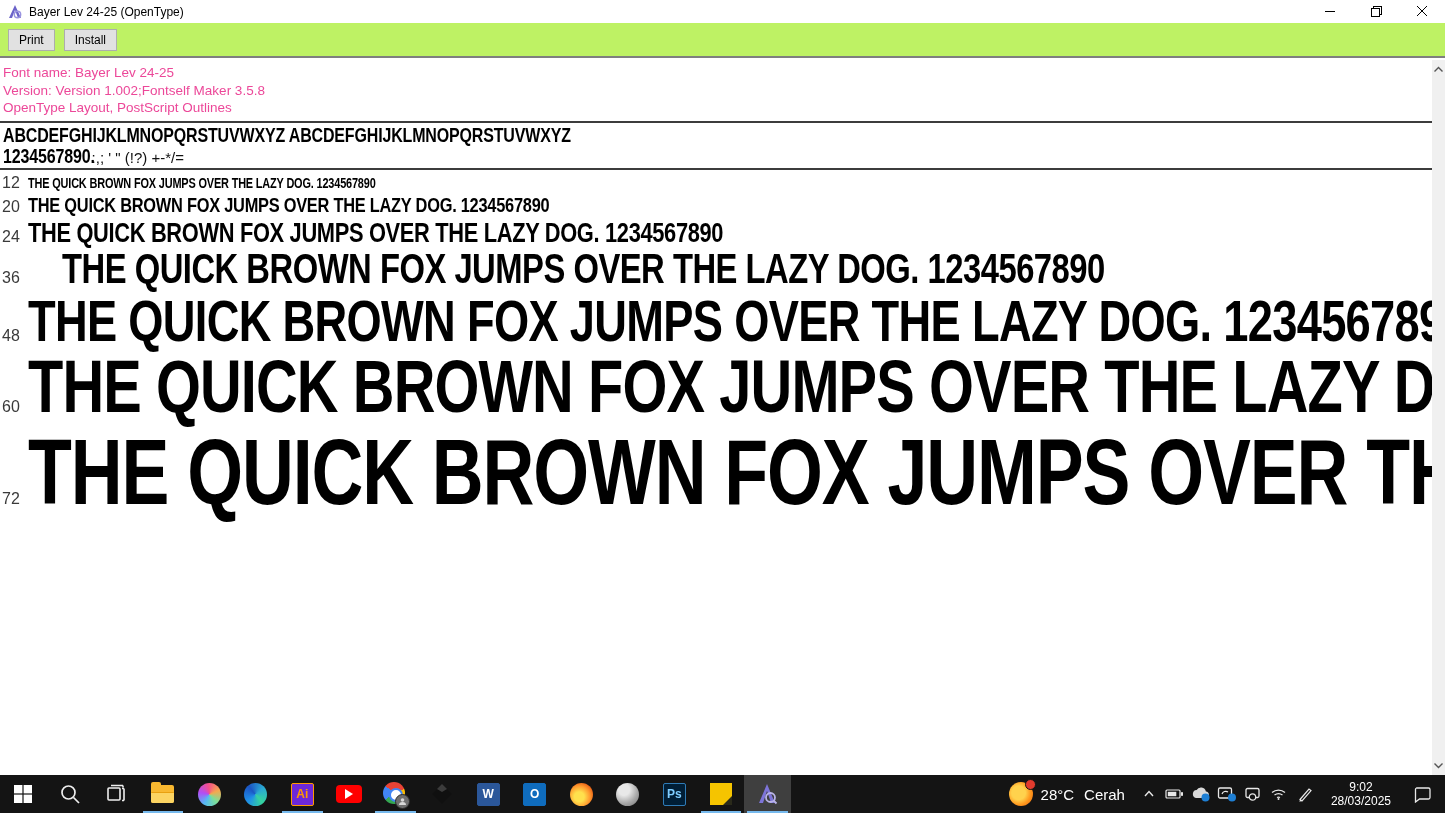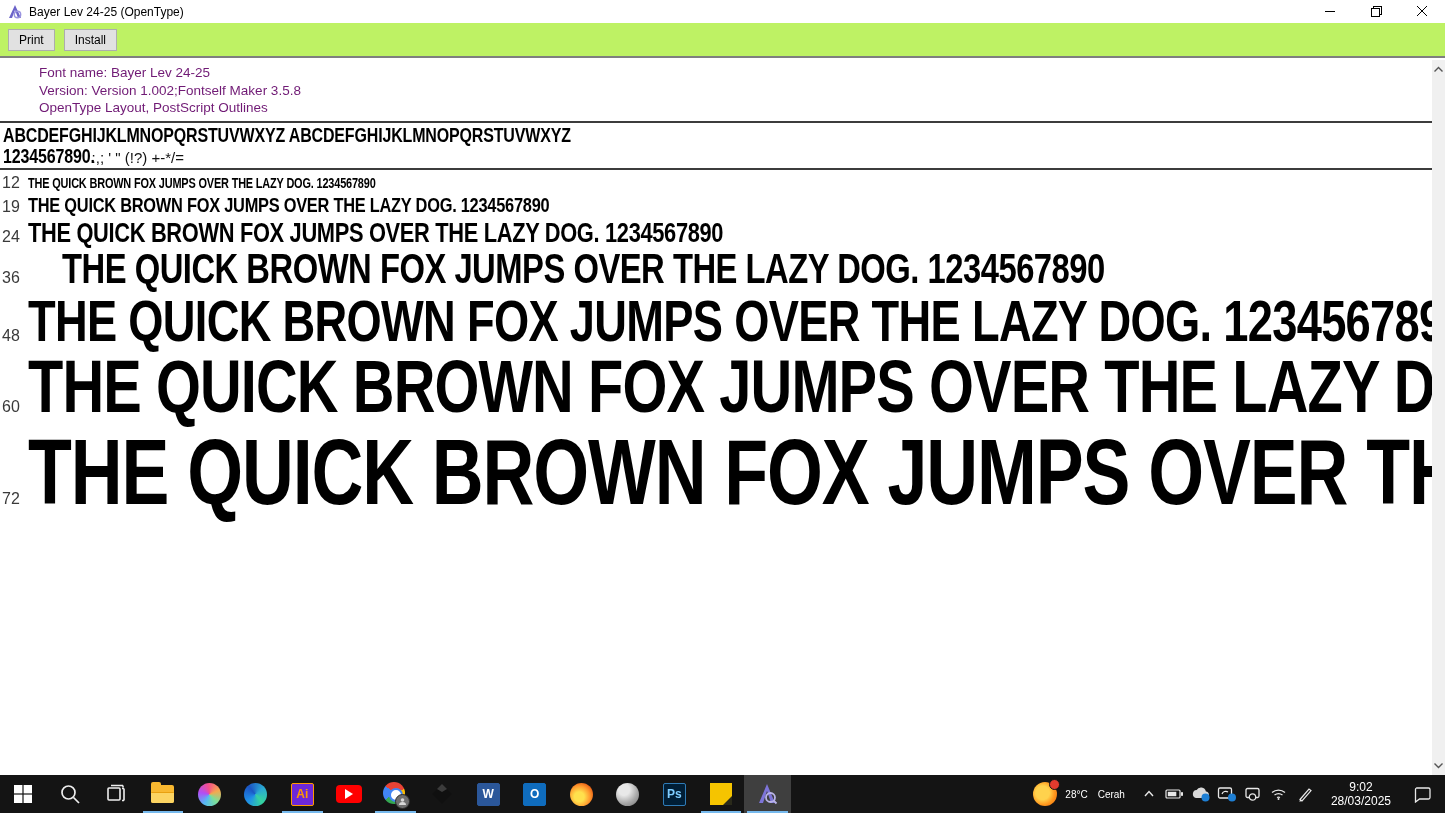--- a/index.html
+++ b/index.html
@@ -13,21 +13,21 @@
   .title-text { font-size:12px; color:#000; }
   .win-controls { margin-left:auto; display:flex; height:100%; }
   .win-btn { width:46px; height:100%; display:flex; align-items:center; justify-content:center; }
 
   
   .toolbar { position:absolute; top:23px; left:0; right:0; height:35px; background:#bef264; border-bottom:2px solid #7f7f7f; display:flex; align-items:center; padding-left:8px; gap:9px; }
   .tb-btn { min-width:38px; height:22px; padding:0 10px; background:#e1e1e1; border:1px solid #adadad; font-size:12px; font-family:"Liberation Sans",sans-serif; color:#000; }
 
   
   .content { position:absolute; top:60px; left:0; right:13px; bottom:38px; background:#fff; overflow:hidden; }
-  .font-info { padding:4px 0 0 3px; font-size:13.5px; line-height:17.5px; color:#701a75;margin-left:36px; }
+  .font-info { padding:4px 0 0 3px; font-size:13.5px; line-height:17.5px; color:#ec4899; }
   .rule { height:2px; background:#3c3c3c; width:100%; }
   .rule1 { margin-top:4px; }
   .glyphs { padding-left:3px; }
   .glyph-line1 { font-size:20px; font-weight:bold; line-height:21px; margin-top:2px; white-space:nowrap; transform:scaleX(0.8); transform-origin:0 100%; letter-spacing:-0.2px; }
   .glyph-line2 { line-height:21px; white-space:nowrap; }
   .glyph-digits { display:inline-block; font-size:20px; font-weight:bold; transform:scaleX(0.8); transform-origin:0 100%; letter-spacing:-0.2px; margin-right:-1.3em; }
   .glyph-syms { font-size:15px; font-weight:normal; color:#111; }
 
   .samples { margin-top:0; }
   .srow { display:flex; align-items:baseline; padding-left:2px; }
@@ -57,21 +57,21 @@
   .chrome { width:22px; height:22px; border-radius:50%; background:conic-gradient(from -50deg,#ea4335 0 33%,#fbbc05 33% 50%,#34a853 50% 78%,#4285f4 78% 100%); position:relative; }
   .chrome::after { content:""; position:absolute; left:6px; top:6px; width:10px; height:10px; border-radius:50%; background:#fff; border:2px solid #4285f4; }
   .chrome-prof { position:absolute; right:-3px; bottom:-3px; width:15px; height:15px; border-radius:50%; background:#6f6f6f; border:1.5px solid #2c2c2c; display:flex; align-items:center; justify-content:center; }
   .sticky { position:relative; width:22px; height:22px; background:#f5c400; overflow:hidden; }
   .sticky::after { content:""; position:absolute; right:0; bottom:0; width:0; height:0; border-left:9px solid transparent; border-bottom:9px solid #2a2a1a; }
 
   .tray { margin-left:auto; display:flex; align-items:center; gap:2px; padding-right:4px; }
   .weather { display:flex; align-items:center; gap:8px; padding:0 10px; }
   .weather-ico { position:relative; width:24px; height:24px; border-radius:50%; background:radial-gradient(circle at 40% 45%,#ffd24d 0 35%,#ff9a1f 60%,#e85d04 100%); }
   .weather-ico .badge { position:absolute; top:-3px; right:-3px; width:11px; height:11px; border-radius:50%; background:#e23b2e; border:1px solid #141414; }
-  .weather-text { font-size:10px; color:#fff; display:flex; gap:10px; }
+  .weather-text { font-size:15px; color:#fff; display:flex; gap:10px; }
   .tray-ico { width:24px; height:28px; display:flex; align-items:center; justify-content:center; }
   .clock { text-align:center; font-size:12px; line-height:14.5px; color:#fff; padding:0 10px 0 12px; }
   .notif { width:38px; height:100%; display:flex; align-items:center; justify-content:center; }
 </style>
 </head>
 <body>
 
 <div class="screen">
 
   <div class="titlebar">
@@ -117,21 +117,21 @@
       <div class="glyph-line1">ABCDEFGHIJKLMNOPQRSTUVWXYZ ABCDEFGHIJKLMNOPQRSTUVWXYZ</div>
       <div class="glyph-line2"><span class="glyph-digits">1234567890.</span><span class="glyph-syms">:,; ' " (!?) +-*/=</span></div>
     </div>
     <div class="rule"></div>
     <div class="samples" id="samples">
         <div class="srow" style="margin-top: 4px;">
           <span class="slabel">12</span>
           <span class="stext" style="font-size: 14px;">THE QUICK BROWN FOX JUMPS OVER THE LAZY DOG. 1234567890</span>
         </div>
         <div class="srow" style="margin-top: 3px;">
-          <span class="slabel">19</span>
+          <span class="slabel">20</span>
           <span class="stext" style="font-size: 21px;">THE QUICK BROWN FOX JUMPS OVER THE LAZY DOG. 1234567890</span>
         </div>
         <div class="srow" style="margin-top: 4px;">
           <span class="slabel">24</span>
           <span class="stext" style="font-size: 28px;">THE QUICK BROWN FOX JUMPS OVER THE LAZY DOG. 1234567890</span>
         </div>
         <div class="srow" style="margin-top: 4px; gap: 34px;">
           <span class="slabel">36</span>
           <span class="stext" style="font-size: 42px;">THE QUICK BROWN FOX JUMPS OVER THE LAZY DOG. 1234567890</span>
         </div>

